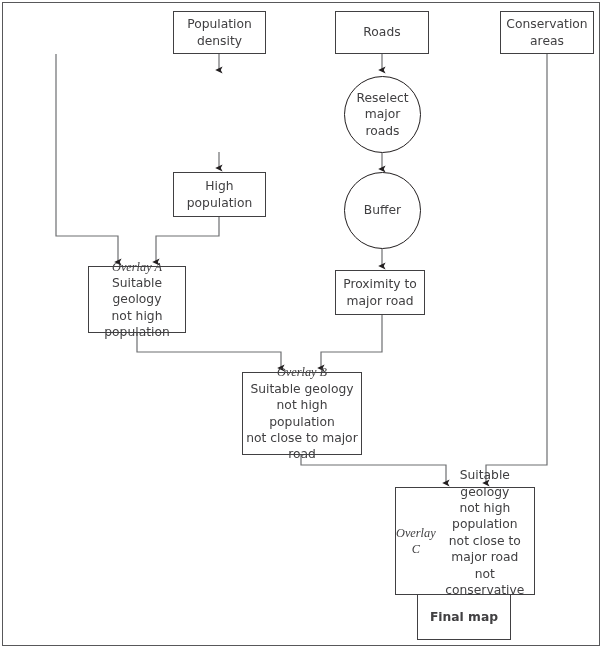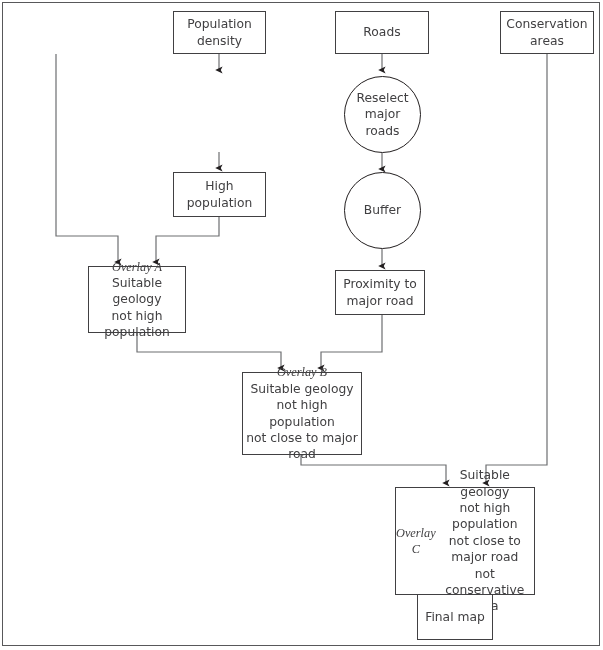--- a/index.html
+++ b/index.html
@@ -154,18 +154,18 @@
   </div>
 
   <div class="node box" style="left:395px; top:487px; width:140px; height:108px; ">
     <span class="ov">Overlay C</span>
     <span class="txt">Suitable geology
 not high population
 not close to major road
 not conservative area</span>
   </div>
 
-  <div class="node box" style="left:417px; top:594px; width:76px; height:46px;">
+  <div class="node box" style="left:417px; top:594px; width:94px; height:46px;font-weight:bold;">
     <span class="txt">Final map</span>
   </div>
 
   <div id="frame"></div>
 </div>
 
 </body></html>

